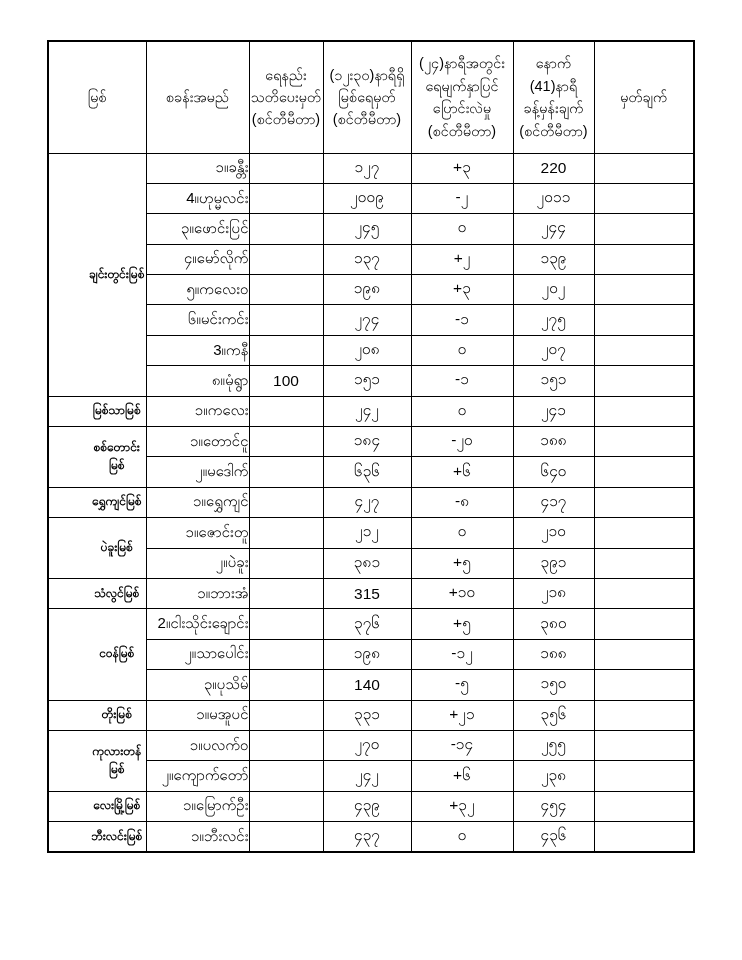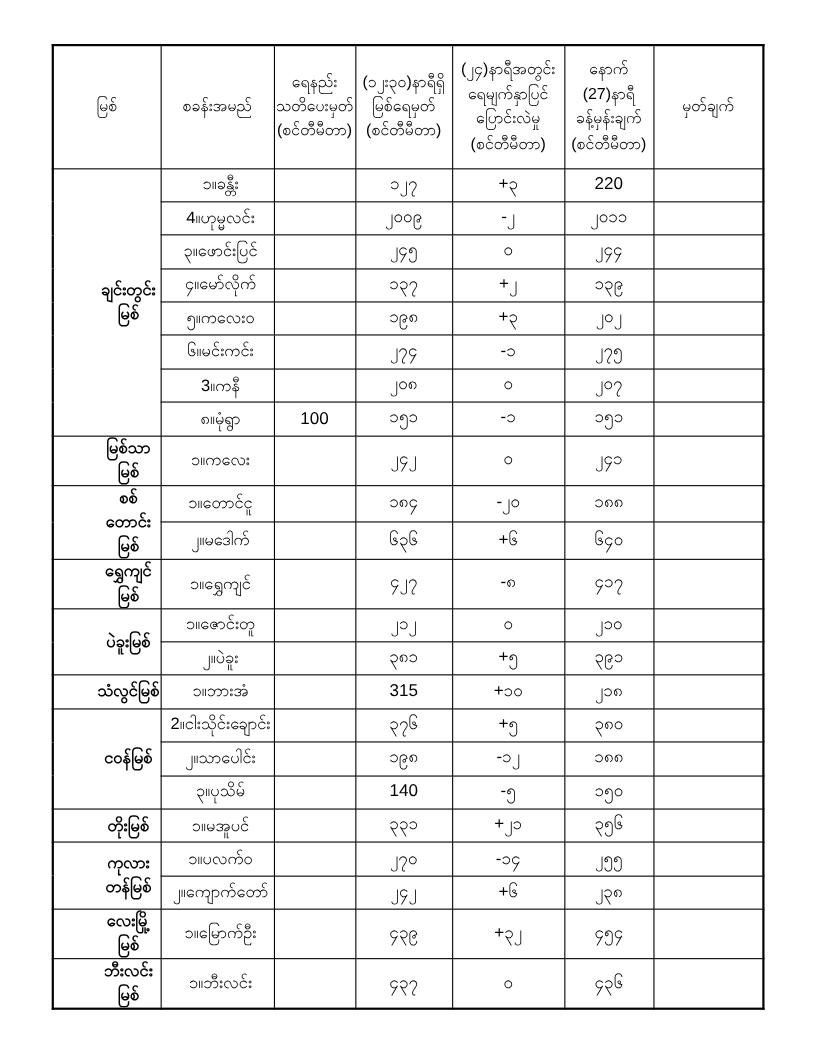--- a/index.html
+++ b/index.html
@@ -37,28 +37,28 @@
   .river-table th {
     font-weight: 400;
     font-size: 14.5px;
     line-height: 1.55;
     text-align: center;
     vertical-align: middle;
     white-space: pre-line;
   }
   td.river {
     font-weight: 700;
-    font-size: 15px;
+    font-size: 12px;
     text-align: center;
     vertical-align: middle;
     padding-left: 39px;
   }
   td.station {
     font-size: 15px;
-    text-align: center;
+    text-align: right;
     padding-left: 6px;
     vertical-align: middle;
     white-space: nowrap;
   }
   td.warning, td.level, td.change, td.forecast {
     font-size: 15.5px;
     text-align: center;
     vertical-align: middle;
   }
   td.remark {
@@ -89,21 +89,21 @@
 သတိပေးမှတ်
 (စင်တီမီတာ)</th>
         <th>(၁၂း၃၀)နာရီရှိ
 မြစ်ရေမှတ်
 (စင်တီမီတာ)</th>
         <th>(၂၄)နာရီအတွင်း
 ရေမျက်နှာပြင်
 ပြောင်းလဲမှု
 (စင်တီမီတာ)</th>
         <th>နောက်
-(27)နာရီ
+(41)နာရီ
 ခန့်မှန်းချက်
 (စင်တီမီတာ)</th>
         <th>မှတ်ချက်</th>
       </tr>
     </thead>
     <tbody>
         <tr>
           <td class="river" rowspan="8">ချင်းတွင်းမြစ်</td>
           <td class="station">၁။ခန္တီး</td>
           <td class="warning"></td>

